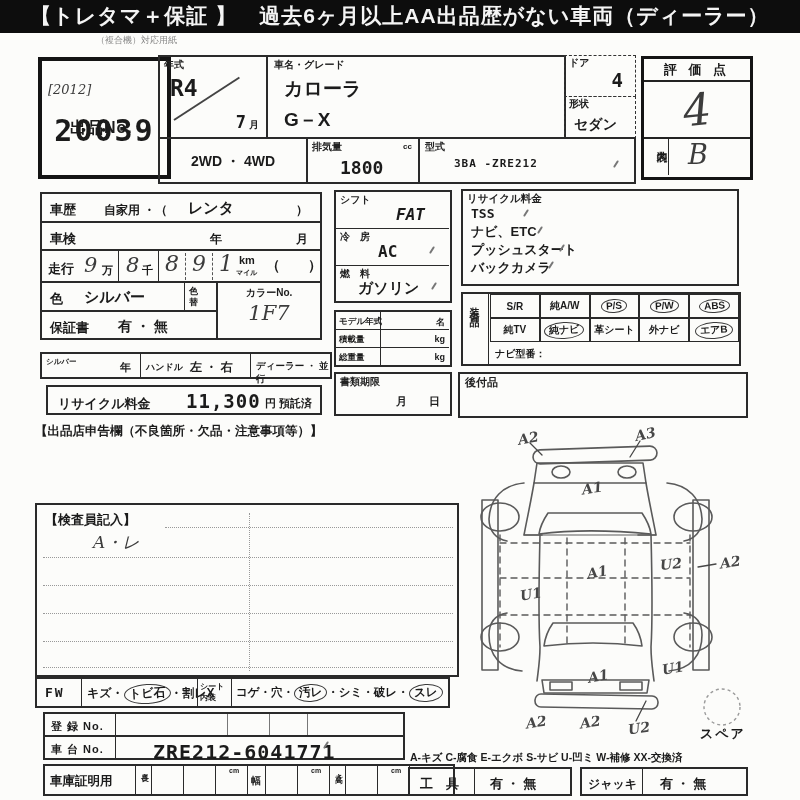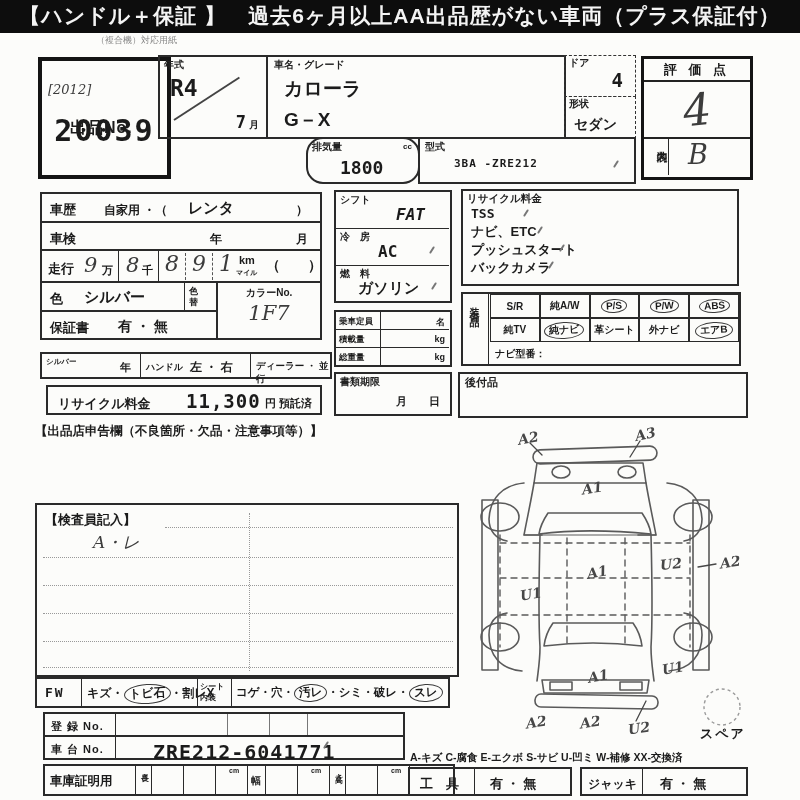--- a/index.html
+++ b/index.html
@@ -27,21 +27,21 @@
             font-size:21px; font-weight:bold; text-align:center; line-height:32px; letter-spacing:1px; white-space:nowrap; }
   .dmark { position:absolute; font-family:"DejaVu Serif","Liberation Serif",serif; font-style:italic;
            font-weight:bold; font-size:14px; color:#474747; line-height:1; }
   svg { display:block; }
 </style>
 </head>
 <body>
 
 <div class="sheet">
 
-  <div class="banner">【ハンドル＋保証 】　過去6ヶ月以上AA出品歴がない車両（プラス保証付）</div>
+  <div class="banner">【トレタマ＋保証 】　過去6ヶ月以上AA出品歴がない車両（ディーラー）</div>
   <div class="abs" style="left:96px; top:34px; font-size:9px; color:#888;">（複合機）対応用紙</div>
 
   <div class="box thk" style="left:38px; top:57px; width:133px; height:122px;">
     <span class="abs" style="left:28px; top:9px; font-size:16px; font-weight:bold; letter-spacing:1px;margin-top:48px;">出品No.</span>
     <span class="abs hw" style="left:6px; top:21px; font-size:13px;">[2012]</span>
     <div class="abs dm" style="left:0; top:52px; width:100%; text-align:center; font-size:30px; letter-spacing:2px;">20039</div>
   </div>
 
   <div class="box" style="left:158px; top:55px; width:110px; height:84px;">
     <span class="lbl" style="left:4px; top:3px;">年式</span>
@@ -59,21 +59,24 @@
 
   <div class="dashbox" style="left:564px; top:55px; width:72px; height:42px;">
     <span class="lbl" style="left:4px; top:2px;">ドア</span>
     <span class="val dm" style="right:12px; top:13px; font-size:19px;">4</span>
   </div>
   <div class="dashbox" style="left:564px; top:96px; width:72px; height:43px;">
     <span class="lbl" style="left:4px; top:2px;">形状</span>
     <span class="val" style="left:9px; top:19px; font-size:14px;">セダン</span>
   </div>
 
-  <div class="box" style="left:306px; top:137px; width:114px; height:47px;border-radius:17px;">
+  <div class="box" style="left:158px; top:137px; width:150px; height:47px;">
+    <div class="abs" style="left:0; top:0; width:100%; height:100%; text-align:center; line-height:44px; font-size:14px; font-weight:600;">2WD ・ 4WD</div>
+  </div>
+  <div class="box" style="left:306px; top:137px; width:114px; height:47px;">
     <span class="lbl" style="left:4px; top:3px;">排気量</span>
     <span class="abs" style="right:6px; top:3px; font-size:8px; font-weight:bold;">cc</span>
     <span class="val dm" style="left:32px; top:18px; font-size:18px;">1800</span>
   </div>
   <div class="box" style="left:418px; top:137px; width:218px; height:47px;">
     <span class="lbl" style="left:5px; top:3px;">型式</span>
     <span class="val dm" style="left:34px; top:18px; font-size:11px; letter-spacing:1px;">3BA -ZRE212</span>
   </div>
 
   <div class="box" style="left:641px; top:56px; width:112px; height:124px; border-width:3px; border-color:#141414;">
@@ -157,21 +160,21 @@
     <span class="abs dm" style="left:42px; top:50px; font-size:16px;">AC</span>
     <span class="hline" style="left:0; top:73px; width:113px;"></span>
     <span class="lbl" style="left:4px; top:77px;">燃　料</span>
     <span class="abs" style="left:22px; top:87px; font-size:15px; font-weight:600;">ガソリン</span>
   </div>
 
   <div class="box" style="left:334px; top:310px; width:118px; height:57px;">
     <span class="vline" style="left:44px; top:0; height:53px;"></span>
     <span class="hline" style="left:0; top:17px; width:113px;"></span>
     <span class="hline" style="left:0; top:35px; width:113px;"></span>
-    <span class="abs" style="left:3px; top:4px; font-size:8.5px; font-weight:bold;">乗車定員</span>
+    <span class="abs" style="left:3px; top:4px; font-size:8.5px; font-weight:bold;">モデル年式</span>
     <span class="abs" style="right:5px; top:4px; font-size:9px; font-weight:bold;">名</span>
     <span class="abs" style="left:3px; top:22px; font-size:8.5px; font-weight:bold;">積載量</span>
     <span class="abs" style="right:5px; top:22px; font-size:9px; font-weight:bold;">kg</span>
     <span class="abs" style="left:3px; top:40px; font-size:8.5px; font-weight:bold;">総重量</span>
     <span class="abs" style="right:5px; top:40px; font-size:9px; font-weight:bold;">kg</span>
   </div>
 
   <div class="box" style="left:334px; top:372px; width:118px; height:44px;">
     <span class="lbl" style="left:4px; top:3px;">書類期限</span>
     <span class="abs" style="right:10px; bottom:5px; font-size:11px; font-weight:bold;">月　　日</span>

